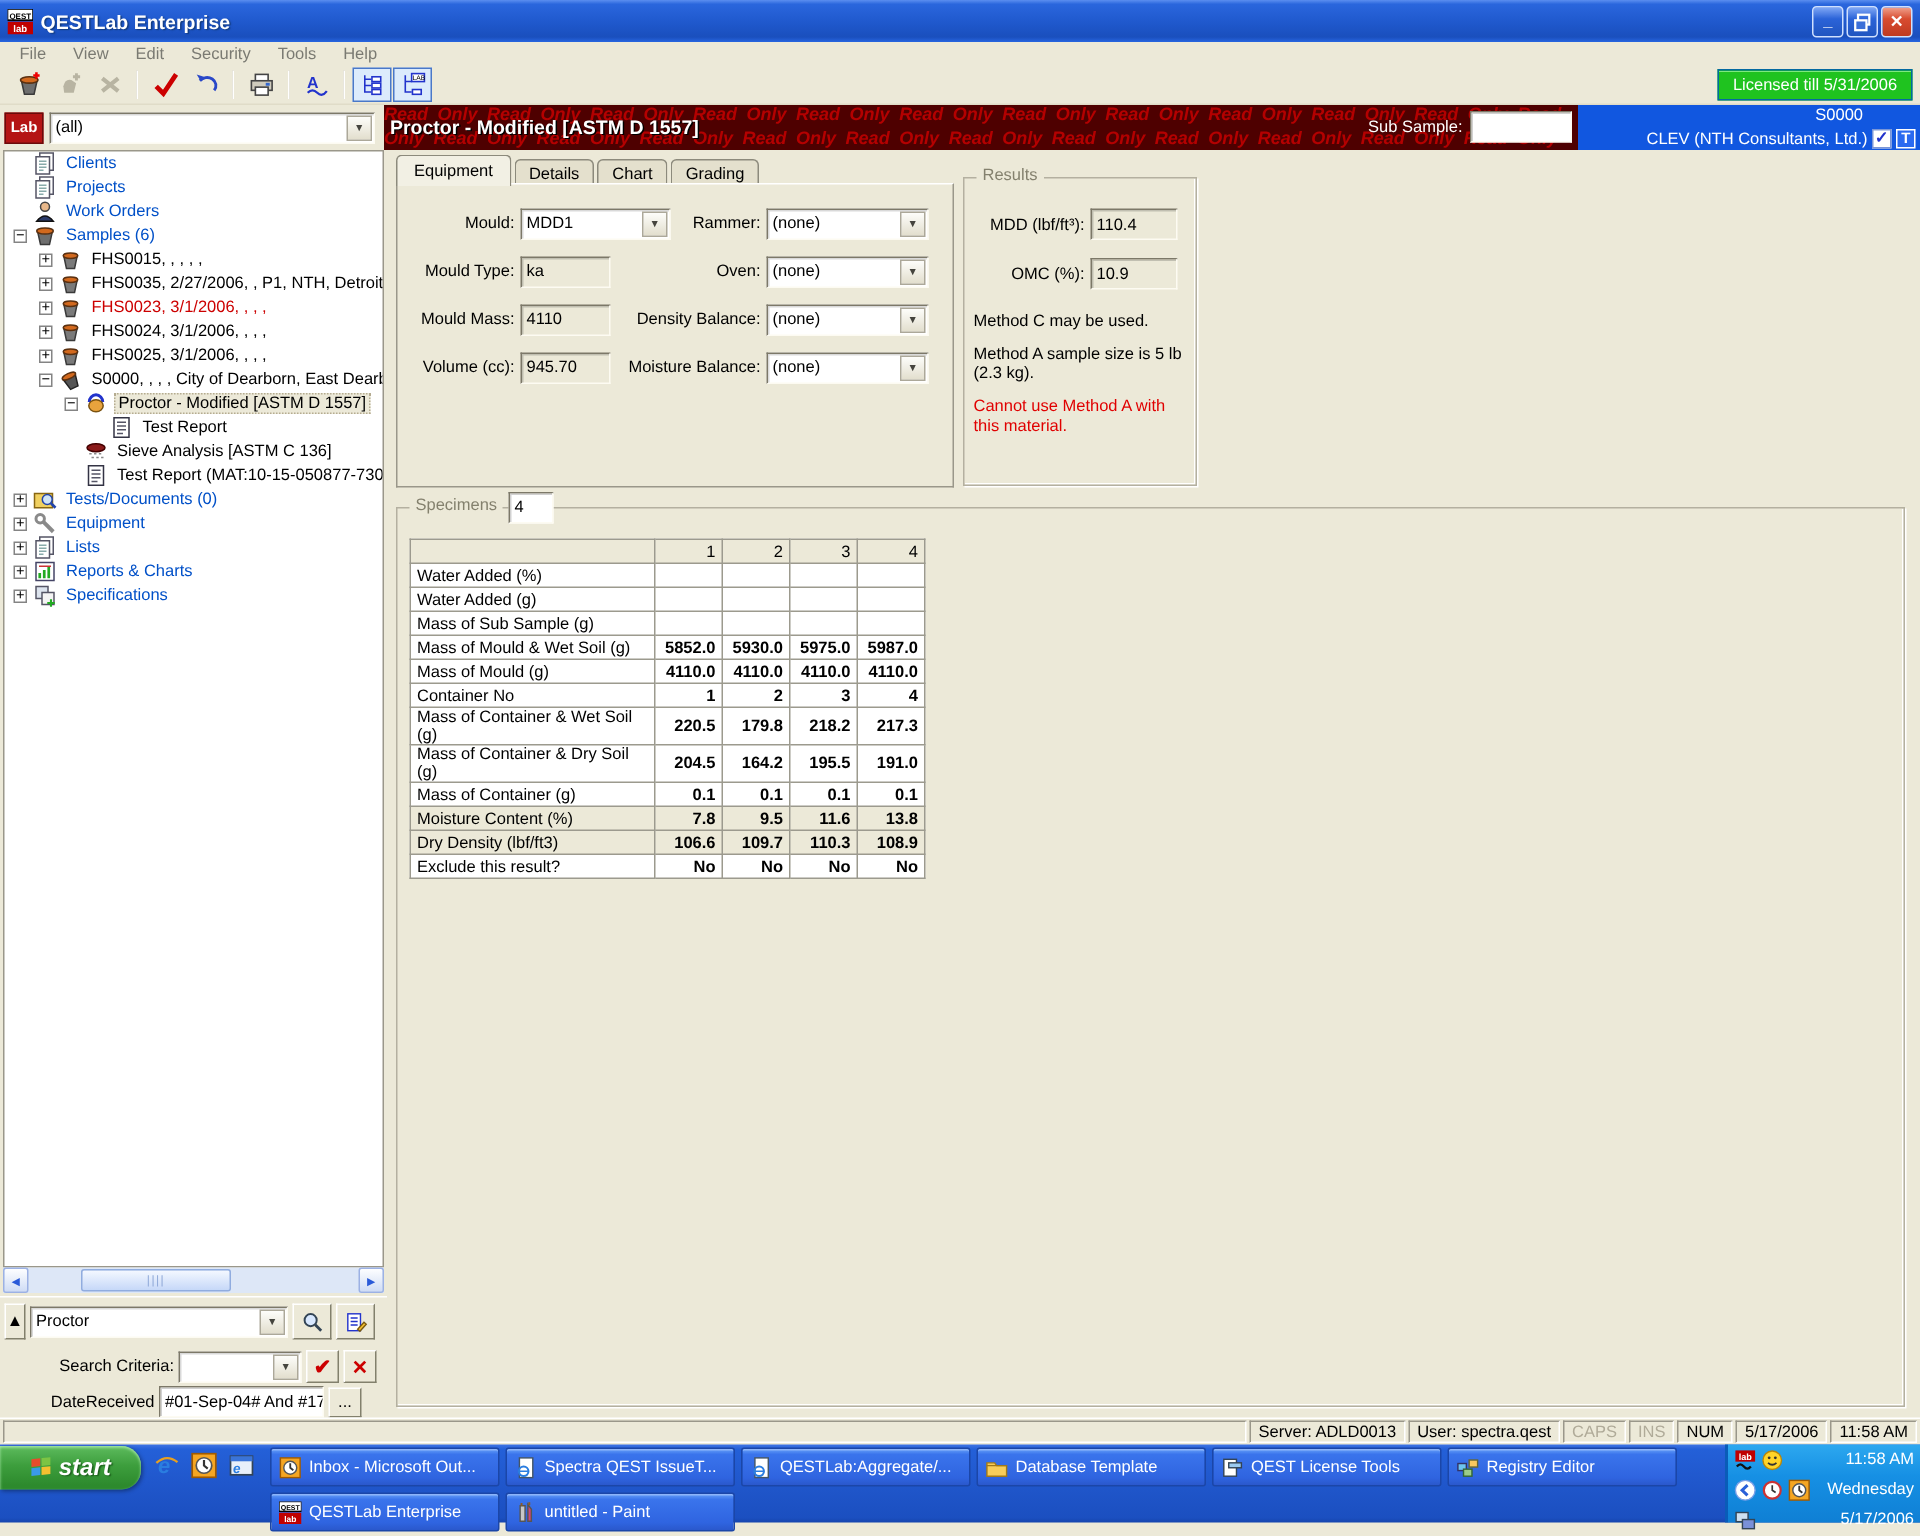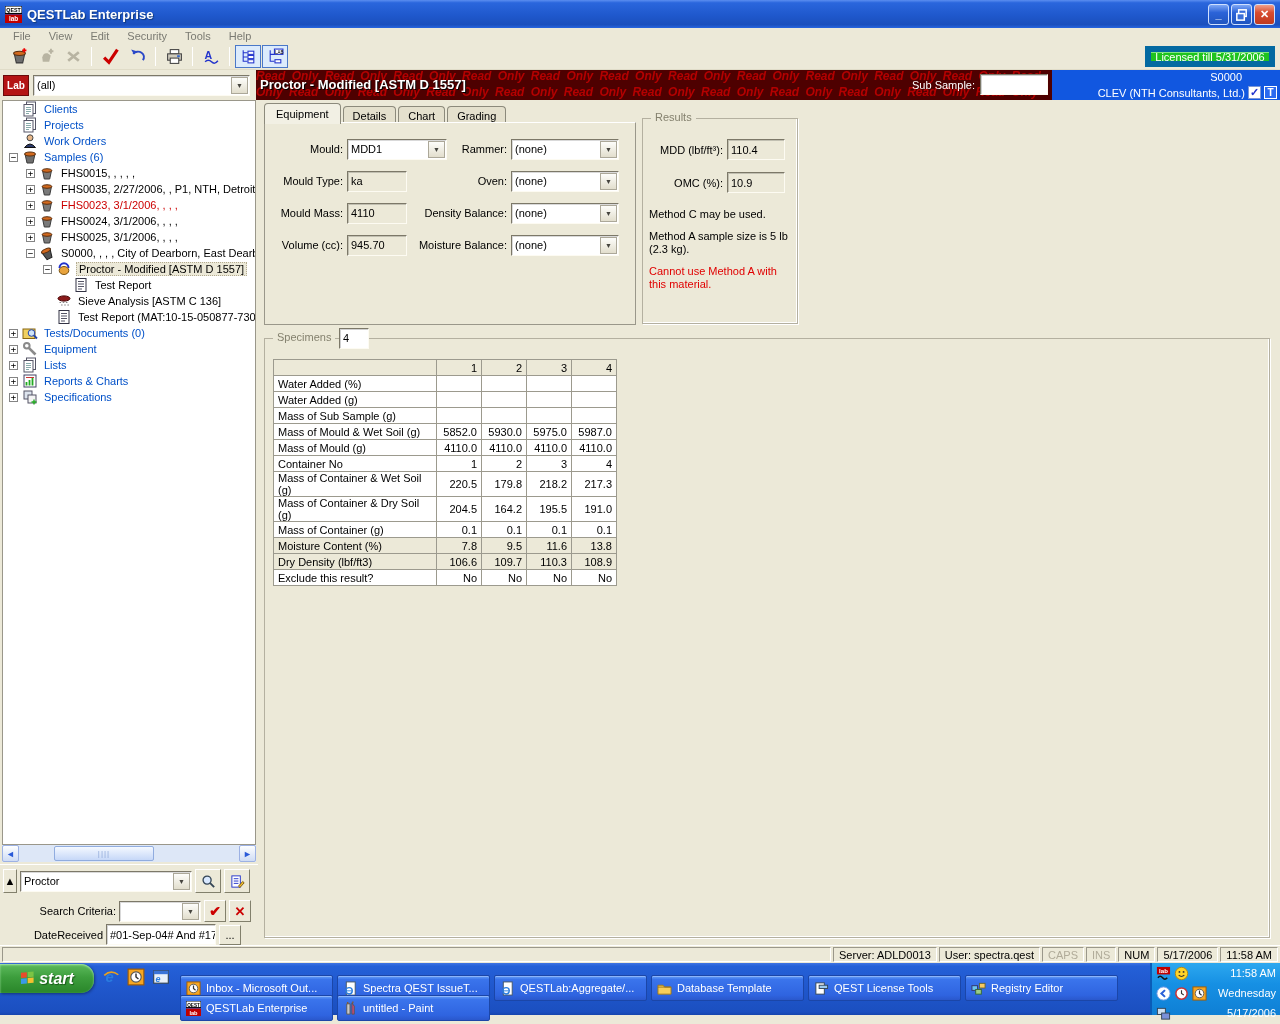--- a/index.html
+++ b/index.html
@@ -24,21 +24,21 @@
   .menubar { position:absolute; left:0; top:28px; right:0; height:16px; background:#ece9d8;
     display:flex; align-items:center; padding-left:4px; }
   .menu-item { padding:1px 9px; color:#7a7a72; }
   .toolbar { position:absolute; left:0; top:44px; right:0; height:26px; background:#ece9d8;
     display:flex; align-items:center; padding-left:6px; gap:1px; border-bottom:1px solid #e0dcc8; }
   .tbtn { width:26px; height:23px; display:flex; align-items:center; justify-content:center; background:transparent; border:1px solid transparent; }
   .tbtn .ic { width:17px; height:17px; }
   .tbtn.pressed { background:#dcebfc; border:1px solid #4a78c8; }
   .tsep { width:1px; height:19px; background:#b4b09e; border-right:1px solid #fff; margin:0 4px; }
   .licensed { position:absolute; right:5px; top:2px; width:130px; height:21px; background:#1fc31f;
-    border:6px solid #0369a1; box-shadow:inset 0 1px 0 #7fe87f; color:#fff; display:flex; align-items:center; justify-content:center; }
+    border:1px solid #0369a1; box-shadow:inset 0 1px 0 #7fe87f; color:#fff; display:flex; align-items:center; justify-content:center; }
 
   
   .labrow { position:absolute; left:0; top:70px; width:256px; height:30px; background:#ece9d8;
     display:flex; align-items:center; gap:4px; padding:0 6px 0 3px; }
   .labicon { width:26px; height:21px; background:#b41414; border:1px solid #6a0a0a; color:#fff;
     font-size:10px; font-weight:bold; display:flex; align-items:center; justify-content:center; }
   .band { position:absolute; left:256px; top:70px; width:796px; height:30px; background:#4e0000; overflow:hidden; }
   .marquee { position:absolute; inset:-2px 0 0 0; color:#b40000; font-style:italic; font-weight:bold;
     font-size:12px; line-height:16px; overflow:hidden; word-spacing:3px; }
   .band-title { position:absolute; left:4px; top:7px; color:#fff; font-weight:bold; font-size:13px; text-shadow:1px 1px 0 #000; }
@@ -109,21 +109,21 @@
   .resnotes .red { color:#e00000; }
   .specbox { left:6px; top:238px; width:1006px; height:600px; }
   .speccount { position:absolute; left:74px; top:-11px; width:30px; height:21px; padding:0 3px; line-height:19px; }
 
   
   table.spec { border-collapse:collapse; position:absolute; left:8px; top:20px; background:#fff; }
   table.spec td, table.spec th { border:1px solid #9c9a8e; height:16px; padding:0 4px; font-weight:normal; text-align:left; }
   table.spec th { background:#ece9d8; text-align:right; }
   table.spec th.corner { width:163px; }
   table.spec td.lbl { width:163px; }
-  table.spec td.val { width:45px; text-align:right; }
+  table.spec td.val { width:45px; text-align:right;font-weight:bold; }
   table.spec tr.computed td { background:#ece9d8; }
   table.spec { border:1px solid #6c6a5e; }
 
   
   .statusbar { position:absolute; left:0; top:945px; right:0; height:18px; background:#ece9d8;
     border-top:1px solid #fff; display:flex; align-items:center; gap:2px; padding:0 2px; }
   .sp { height:15px; border:1px solid; border-color:#9a978a #fff #fff #9a978a; padding:0 5px;
     display:flex; align-items:center; white-space:nowrap; }
   .sp.fill { flex:1; }
   .sp.dim { color:#b0ab99;text-align:center; }
@@ -693,21 +693,21 @@
             <circle cx="8" cy="8" r="4.6" fill="#fff" stroke="#555"></circle>
             <path d="M8 4.8 V8 l2.2 1.8" stroke="#333" fill="none" stroke-width="1.3"></path>
           </svg></span>
         <span><svg class="ic" viewBox="0 0 16 16">
             <rect x="1.5" y="2.5" width="13" height="11" fill="#e8f0fa" stroke="#345"></rect>
             <rect x="1.5" y="2.5" width="13" height="3" fill="#3a74d8"></rect>
             <text x="3" y="12.5" font-size="8" fill="#2a7de0" font-weight="bold" font-style="italic">e</text>
           </svg></span>
       </div>
     <div class="tasks">
-      <div class="trowbar" id="taskrow1" style="top:2px;margin-top:10px;">
+      <div class="trowbar" id="taskrow1" style="top:2px;">
           <div class="taskbtn">
             <svg class="ic" viewBox="0 0 16 16">
               <rect x="1" y="1" width="14" height="14" fill="#f5a623" stroke="#a05a00"></rect>
               <circle cx="8" cy="8" r="4.6" fill="#fff" stroke="#555"></circle>
               <path d="M8 4.8 V8 l2.2 1.8" stroke="#333" fill="none" stroke-width="1.3"></path>
             </svg>
             <span>Inbox - Microsoft Out...</span>
           </div>
           <div class="taskbtn">
             <svg class="ic" viewBox="0 0 16 16">

